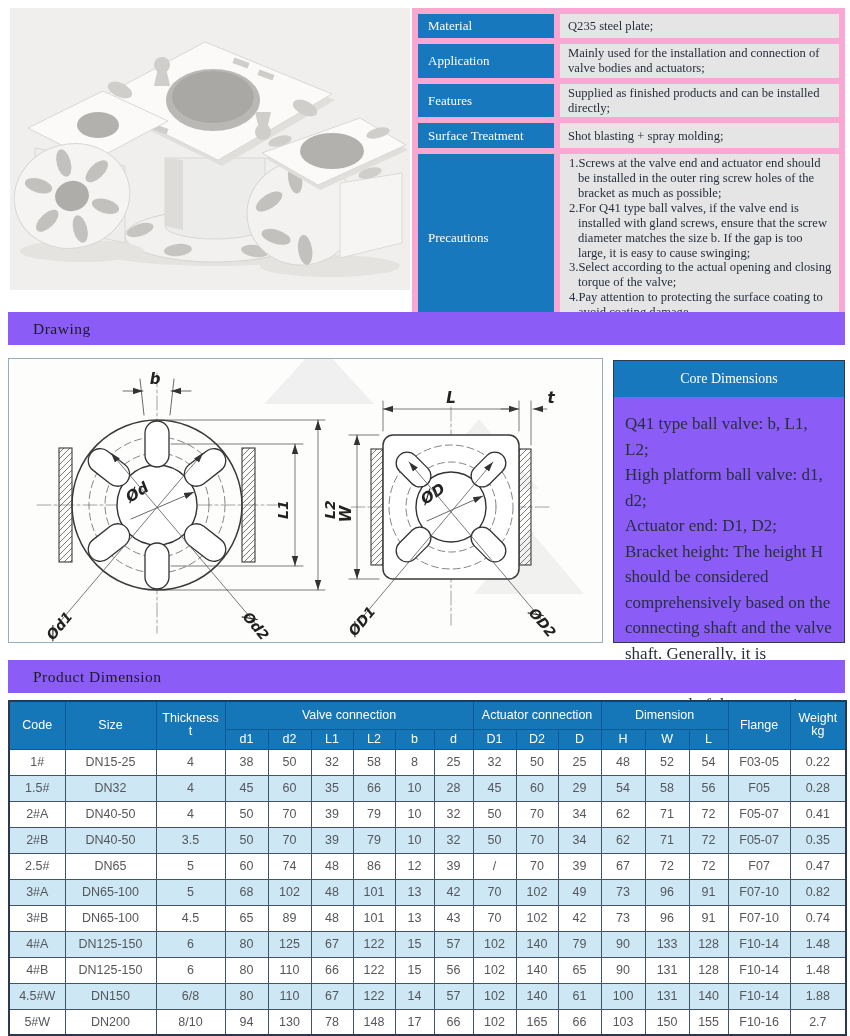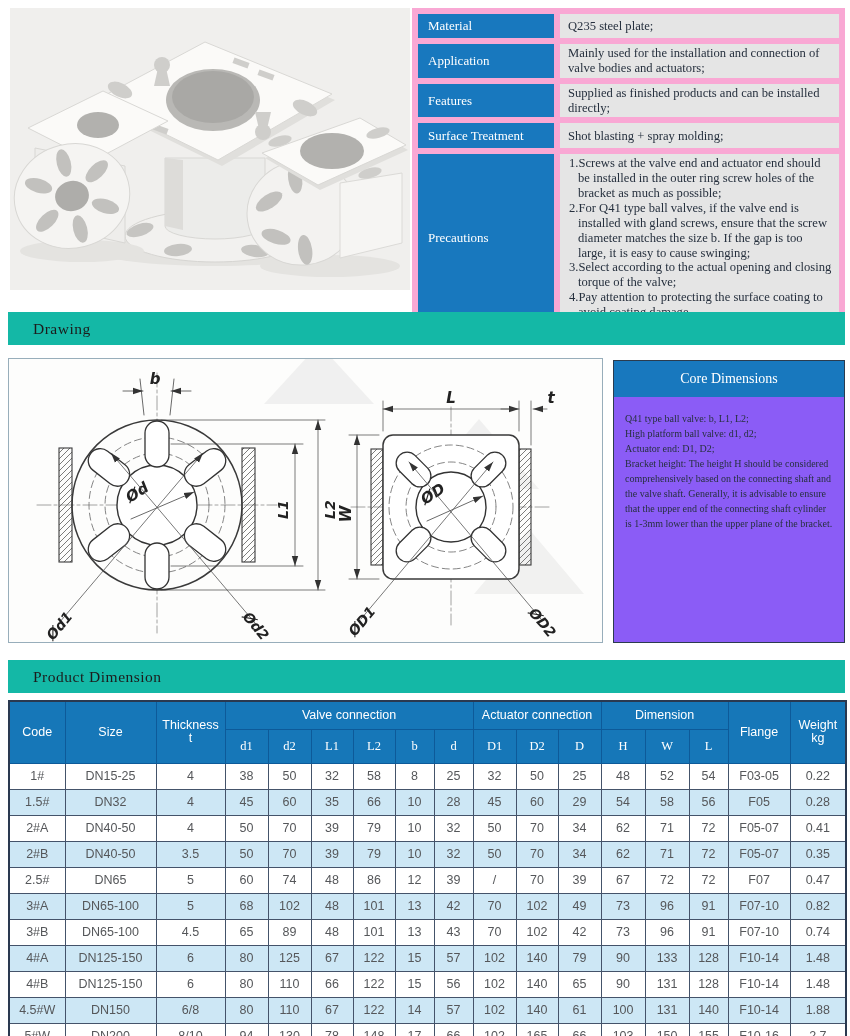--- a/index.html
+++ b/index.html
@@ -10,40 +10,40 @@
 
   
   .spec{position:absolute;left:412px;top:8px;width:433px;height:283px;border-collapse:collapse;table-layout:fixed;}
   .spec td{border:6px solid #f9a8d4;vertical-align:middle;}
   .spec td.label{background:#1878be;color:#fff;width:122px;padding:2px 4px 2px 10px;font-size:13px;}
   .spec td.value{background:#e5e5e5;color:#26303e;padding:2px 6px 2px 8px;font-size:12.6px;line-height:1.18;}
   .spec .prec{font-size:11.6px;line-height:1.2;}
   .spec .prec div{padding-left:10px;text-indent:-9px;}
 
   
-  .bar{position:absolute;left:8px;width:837px;height:33px;background:#14b8a6;color:#1c1c1c;
+  .bar{position:absolute;left:8px;width:837px;height:33px;background:#8b5cf6;color:#1c1c1c;
        font-size:15.5px;line-height:33px;padding-left:0;}
   .bar span{margin-left:25px;letter-spacing:.5px;}
   .bar.drawing{top:312px;}
   .bar.product{top:660px;}
 
   
   .panel{position:absolute;left:8px;top:358px;width:595px;height:285px;background:#fdfdfc;border:1px solid #98aebb;box-sizing:border-box;}
 
   
   .core{position:absolute;left:613px;top:360px;width:232px;height:283px;border:1px solid #2b3b4e;box-sizing:border-box;background:#8b5cf6;}
   .core .hd{height:36px;background:#1878be;color:#fff;font-size:14px;text-align:center;line-height:36px;}
-  .core .bd{padding:14px 11px 0 11px;font-size:10px;line-height:1.5;color:#26303e;}
+  .core .bd{padding:14px 11px 0 11px;font-size:17px;line-height:1.5;color:#26303e;}
 
   
   .dim{position:absolute;left:8px;top:700px;width:837px;border-collapse:collapse;table-layout:fixed;
        font-family:"Liberation Sans",sans-serif;border:2px solid #2a3950;}
   .dim th{background:#1677b8;color:#fff;font-weight:normal;font-size:12.5px;border:1px solid #0d5a99;padding:0;}
   .dim thead tr:first-child{height:28px;}
-  .dim thead tr:last-child{height:34px;font-family:Liberation Serif, serif;}
+  .dim thead tr:last-child{height:20px;}
   .dim tbody tr{height:26px;}
   .dim td{border:1px solid #44536а;border:1px solid #44536a;text-align:center;font-size:12.5px;color:#55575a;background:#fff;padding:0;}
   .dim tr.alt td{background:#cde7f5;}
   .dim .two{line-height:1.1;}
 </style>
 </head>
 <body>
 
 <div class="photo">
   <svg width="400" height="282" viewBox="0 0 400 282">

